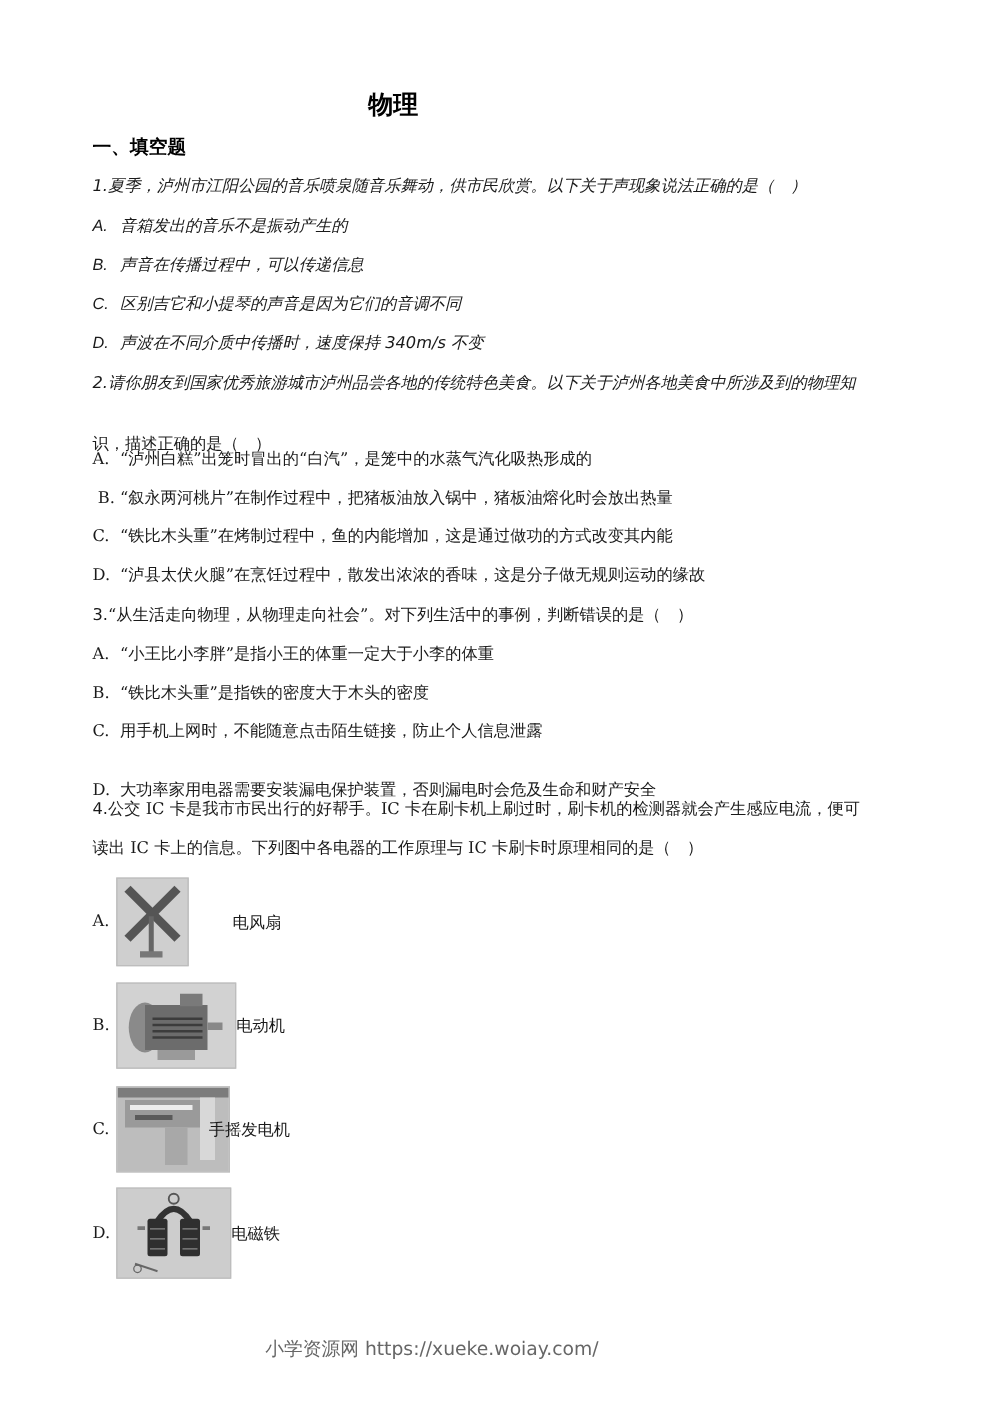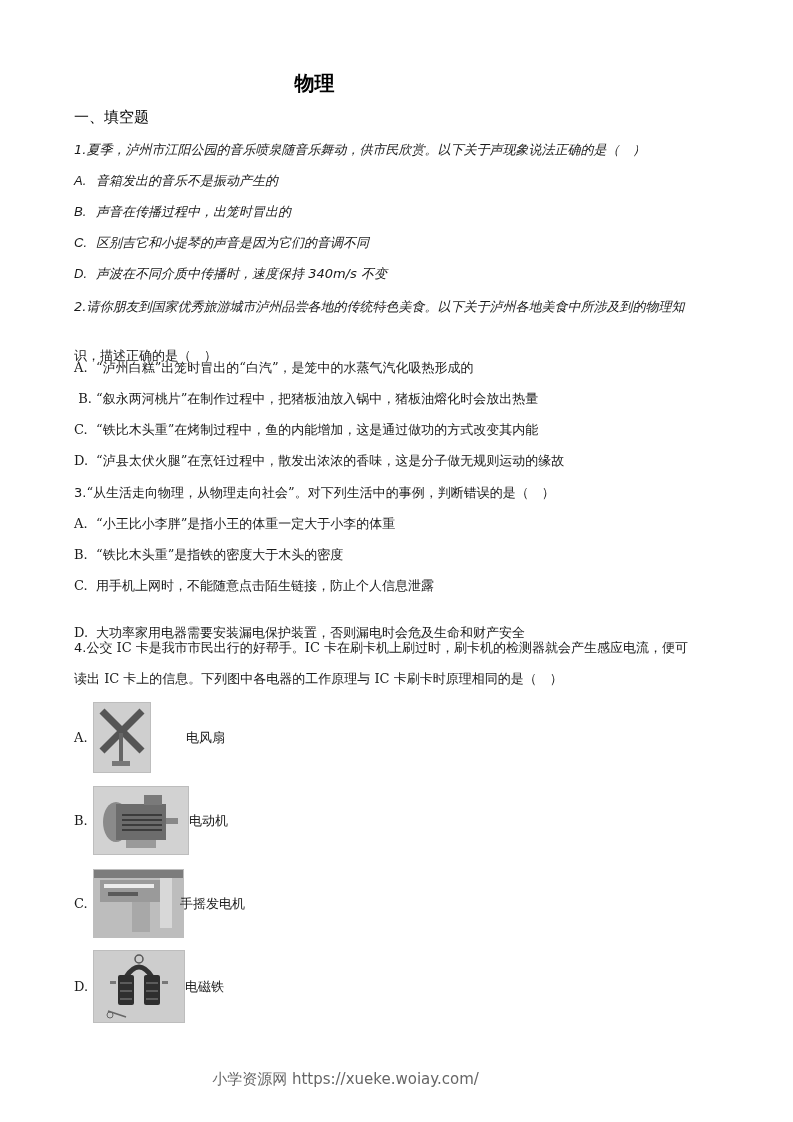--- a/index.html
+++ b/index.html
@@ -1,21 +1,21 @@
 <!DOCTYPE html>
 <html><head>
   <meta charset="utf-8">
   <style>
     html, body { margin: 0; padding: 0; background: #ffffff; }
     body { width: 793px; height: 1122px; position: relative; overflow: hidden;
            font-family: "DejaVu Serif", "Liberation Serif", serif; color: #111; }
     .abs { position: absolute; white-space: nowrap; }
     .title { left: 0; width: 629px; top: 70px; text-align: center; font-size: 20px; font-weight: bold;
              font-family: "DejaVu Sans", "Liberation Sans", sans-serif; color: #000; }
-    .section { left: 74px; top: 108px; font-size: 15px; font-weight: normal;
+    .section { left: 74px; top: 108px; font-size: 15px; font-weight: bold;
                font-family: "DejaVu Sans", "Liberation Sans", sans-serif; color: #000; }
     .line { left: 74px; font-size: 13px; line-height: 18px; color: #1a1a1a; }
     .line.sans { font-family: "DejaVu Sans", "Liberation Sans", sans-serif; font-style: italic; }
     .opt-letter { display: inline-block; min-width: 22px; }
     .opt-letter.sans { font-family: "Liberation Sans", sans-serif; }
     .pic { position: absolute; background: #c9c9c9; overflow: hidden; border: 1px solid #bdbdbd; }
     .pic svg { width: 100%; height: 100%; display: block; }
     .pic-caption { position: absolute; font-size: 13px; color: #1a1a1a; }
     .footer { left: 0; width: 691px; top: 1070px; text-align: center; font-size: 15px; color: #666;
               font-family: "DejaVu Sans", "Liberation Sans", sans-serif; }
@@ -29,21 +29,21 @@
   <div class="abs section">一、填空题</div>
 
   <div>
     <div class="abs line sans" style="top:141px;">
       <span>1.</span><span>夏季，泸州市江阳公园的音乐喷泉随音乐舞动，供市民欣赏。以下关于声现象说法正确的是（　）</span>
     </div>
     <div class="abs line sans" style="top:172px;">
       <span class="opt-letter sans">A.</span><span>音箱发出的音乐不是振动产生的</span>
     </div>
     <div class="abs line sans" style="top:203px;">
-      <span class="opt-letter sans">B.</span><span>声音在传播过程中，出笼时冒出的</span>
+      <span class="opt-letter sans">B.</span><span>声音在传播过程中，可以传递信息</span>
     </div>
     <div class="abs line sans" style="top:234px;">
       <span class="opt-letter sans">C.</span><span>区别吉它和小提琴的声音是因为它们的音调不同</span>
     </div>
     <div class="abs line sans" style="top:265px;">
       <span class="opt-letter sans">D.</span><span>声波在不同介质中传播时，速度保持 340m/s 不变</span>
     </div>
   </div>
 
   <div>
@@ -132,21 +132,21 @@
         <svg viewBox="0 0 89 67">
           <rect width="89" height="67" fill="#bdbdbd"></rect>
           <rect x="0" y="0" width="89" height="8" fill="#7c7c7c"></rect>
           <rect x="6" y="10" width="60" height="22" fill="#9a9a9a"></rect>
           <rect x="10" y="14" width="50" height="4" fill="#ececec"></rect>
           <rect x="14" y="22" width="30" height="4" fill="#5a5a5a"></rect>
           <rect x="66" y="8" width="12" height="50" fill="#d8d8d8"></rect>
           <rect x="38" y="32" width="18" height="30" fill="#a8a8a8"></rect>
         </svg>
       </div>
-      <div class="pic-caption" style="left:180px; top:895px;text-align:center;">手摇发电机</div>
+      <div class="pic-caption" style="left:167px; top:895px;text-align:center;">手摇发电机</div>
     </div>
 
     <div>
       <div class="abs line" style="left:74px; top:978px;">D.</div>
       <div class="pic" style="left:93px; top:950px; width:90px; height:71px;">
         <svg viewBox="0 0 90 71">
           <rect width="90" height="71" fill="#cdcdcd"></rect>
           <path d="M32 26 Q45 6 58 26" stroke="#333" stroke-width="5" fill="none"></path>
           <circle cx="45" cy="8" r="4" stroke="#555" stroke-width="1.5" fill="none"></circle>
           <rect x="24" y="24" width="16" height="30" rx="2" fill="#2f2f2f"></rect>

